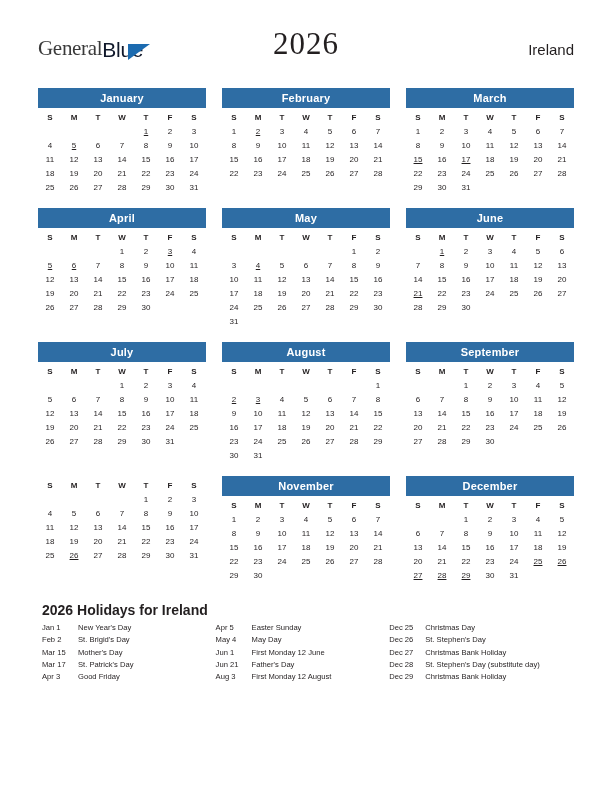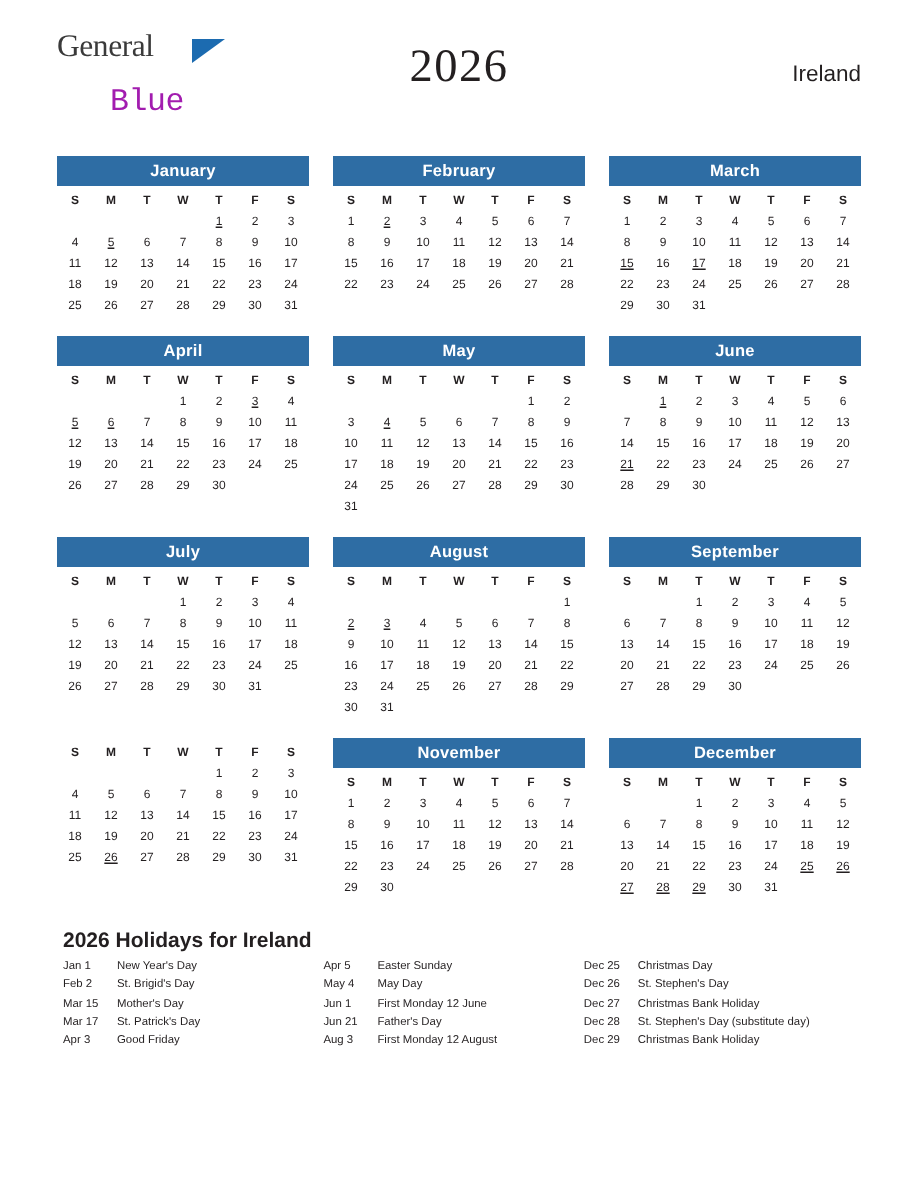--- a/index.html
+++ b/index.html
@@ -24,37 +24,36 @@
   
   .header {
     height: 62px;
     display: flex;
     align-items: center;
     justify-content: space-between;
     padding-top: 18px;
   }
   .logo {
     display: flex;
-    flex-direction: column;
+    flex-direction: row;
     line-height: 1;
     position: relative;
     width: 120px;
-    gap: 16px;
   }
   .logo-row1 {
     font-size: 21px;
     color: #3a3a3a;
     letter-spacing: -0.3px;
     font-family: "Liberation Serif", serif;
   }
   .logo-row2 {
     font-size: 21px;
-    color: #a21caf;
+    color: #0f172a;
     letter-spacing: -0.3px;
-    font-family: Liberation Mono, monospace;
+    font-family: Liberation Sans, sans-serif;
     margin-top: 1px;
     text-align: center;
   }
   .logo-tri {
     position: absolute;
     right: 8px;
     top: 6px;
     width: 0;
     height: 0;
     border-left: 22px solid #1c6bb0;
@@ -73,21 +72,21 @@
   }
   .country {
     font-size: 15px;
     color: #231f20;
     font-family: Liberation Sans, sans-serif;
   }
   
   .months {
     display: flex;
     flex-wrap: wrap;
-    margin-top: 24px;
+    margin-top: 8px;
   }
   .month {
     width: 168px;
     margin-right: 16px;
     margin-bottom: 14px;
   }
   .month:nth-child(3n) {
     margin-right: 0;
   }
   .month-title {

